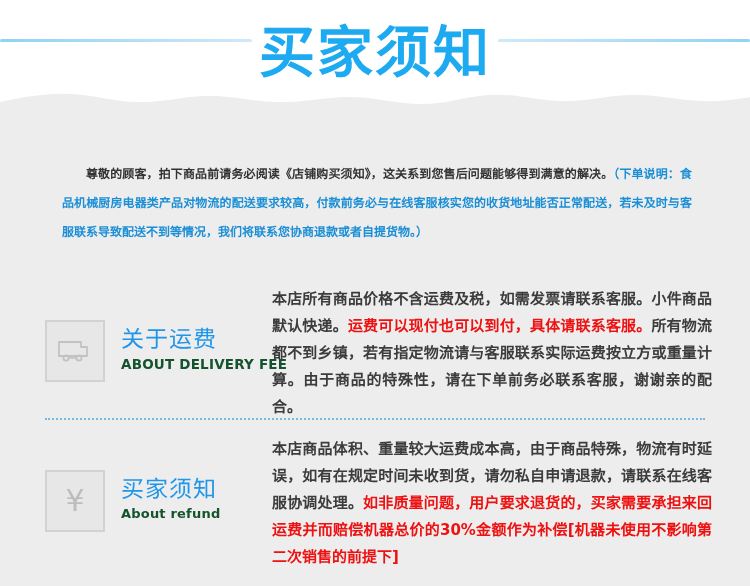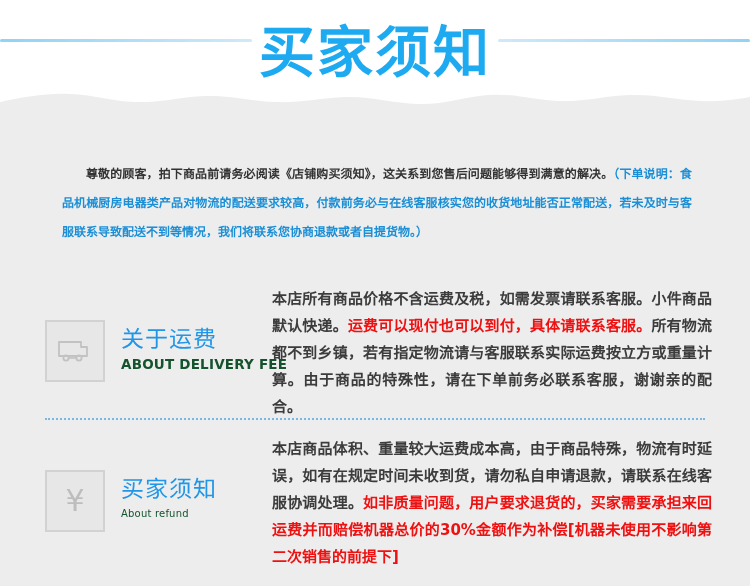--- a/index.html
+++ b/index.html
@@ -156,21 +156,21 @@
   }
   .sec-heading-en {
     margin: 0;
     padding-top: 1px;
     font-size: 13.5px;
     line-height: 18px;
     font-weight: bold;
     letter-spacing: 0.2px;
     color: #14532d;
   }
-  .sec-heading-en.thin { font-weight: normal; font-size: 10px; }
+  .sec-heading-en.thin { font-weight: bold; font-size: 13px; }
 
   .sec-body {
     position: absolute;
     left: 272px;
     top: 0;
     width: 440px;
     font-size: 15px;
     line-height: 27px;
     color: #3c3c3c;
     text-align: justify;

